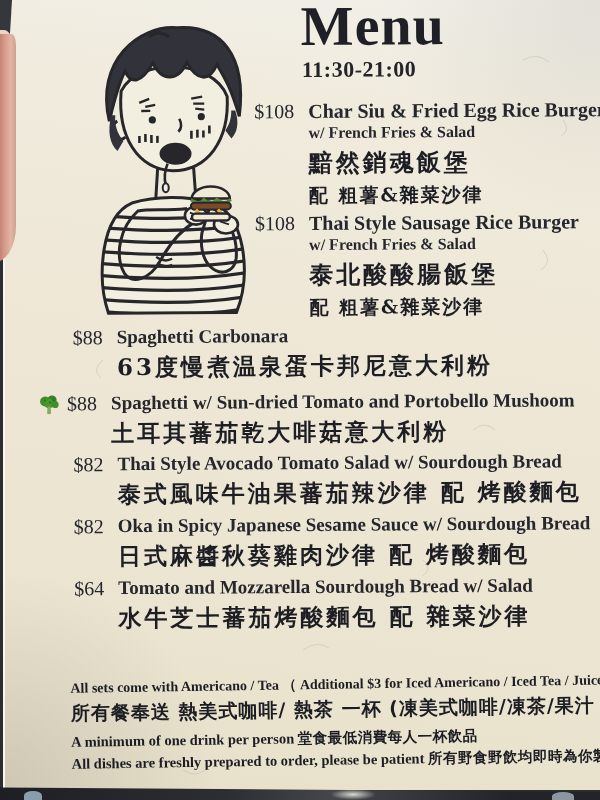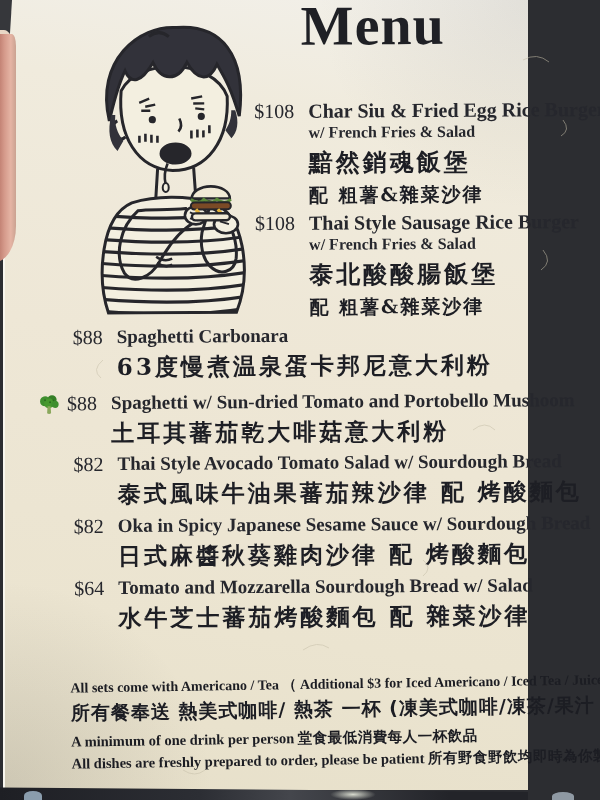--- a/index.html
+++ b/index.html
@@ -1,17 +1,17 @@
 <!DOCTYPE html>
 <html><head>
 <meta charset="utf-8">
 <style>
   html,body{margin:0;padding:0;}
   body{width:600px;height:800px;overflow:hidden;background:#2c2d31;font-family:"Liberation Serif",serif;}
-  .scene{position:relative;width:528px;height:800px;}
+  .scene{position:relative;width:600px;height:800px;}
 
   
   .card{
     position:absolute;left:3px;top:0;right:0;bottom:10px;
     background:
       radial-gradient(circle at 0% 100%, rgba(70,68,60,0.16), transparent 22%),
       radial-gradient(circle at 100% 0%, rgba(130,128,122,0.14), transparent 22%),
       linear-gradient(188deg,#f2f0ea 0%,#f0ebdd 16%,#eee7d6 45%,#ebe4d0 78%,#e7e0ca 100%);
     box-shadow:inset 2px 0 0 #f8f6ee;
   }
@@ -89,20 +89,21 @@
         <path d="M300 650 q 14 -10 26 -2"></path>
           <path d="M180 770 q 12 8 22 0"></path>
         <path d="M560 120 q 8 10 -2 16"></path>
           <path d="M420 560 q 10 8 0 16"></path>
       </g>
     </svg>
 
     <div class="content">
 
       <h1 class="title">Menu</h1>
+      <div class="hours">11:30-21:00</div>
 
       <div class="illus">
         <svg width="232" height="296" viewBox="0 0 232 296">
           <defs>
             <clipPath id="shirtClip">
               <path d="M72,184 C 58,190 48,206 44,230 C 40,254 42,276 48,294 L 176,294 C 184,274 186,250 182,228 C 178,206 168,190 152,184 C 126,177 96,177 72,184 Z"></path>
             </clipPath>
           </defs>
 
           <path d="M62,72 C 58,118 78,150 113,152 C 148,152 170,122 168,78 C 154,40 80,38 62,72 Z" fill="#f3efe0" stroke="#26262b" stroke-width="3"></path>

